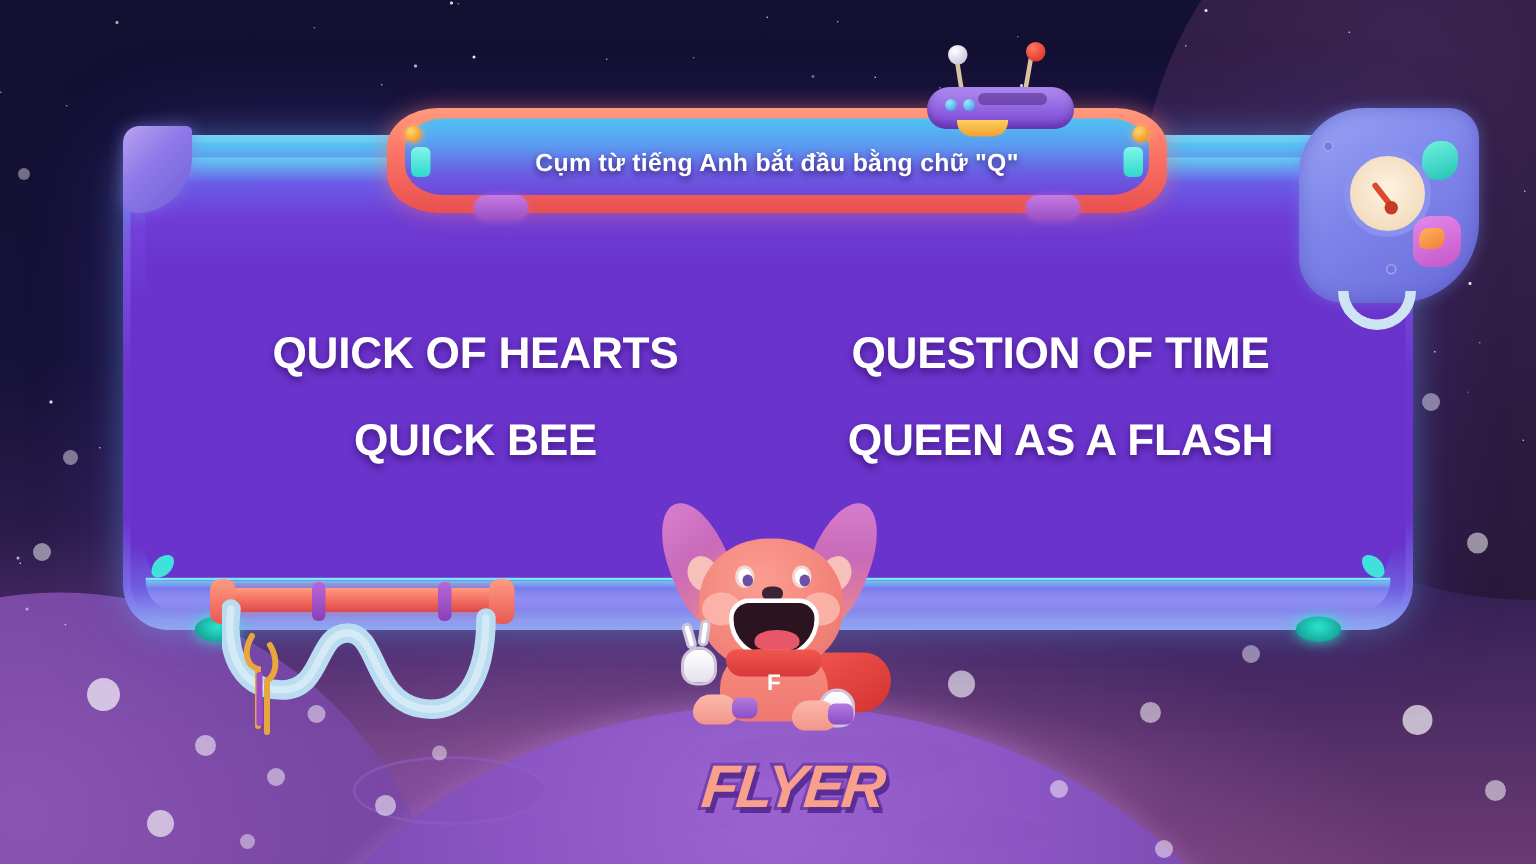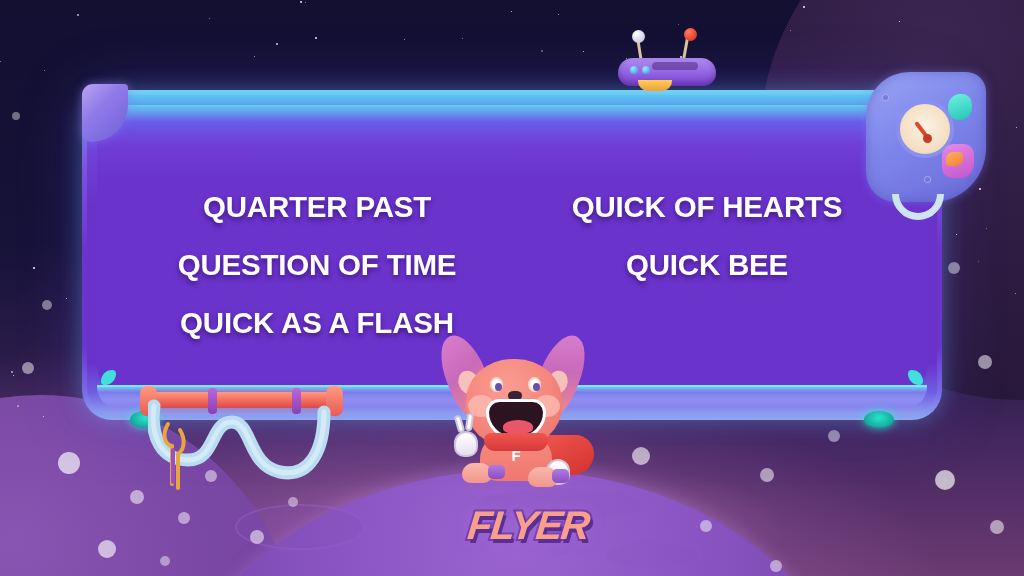--- a/index.html
+++ b/index.html
@@ -410,20 +410,31 @@
       <div class="corner-teal" style="left:14px;  top:12px;"></div>
       <div class="corner-teal" style="right:14px; top:12px;  transform:scaleX(-1);"></div>
       <div class="corner-teal" style="left:14px;  bottom:30px; transform:scaleY(-1);"></div>
       <div class="corner-teal" style="right:14px; bottom:30px; transform:scale(-1,-1);"></div>
     </div>
     <div class="corner-dot" style="left:48px;  bottom:-8px;"></div>
     <div class="corner-dot" style="right:48px; bottom:-8px;"></div>
   </div>
   <div class="wedge-tl"></div>
 
+  <div class="banner">
+    <div class="banner-coral"></div>
+    <div class="banner-face"></div>
+    <div class="banner-orb" style="left:12px;  top:12px;"></div>
+    <div class="banner-orb" style="right:12px; top:12px;"></div>
+    <div class="banner-teal" style="left:16px;  top:26px;"></div>
+    <div class="banner-teal" style="right:16px; top:26px;"></div>
+    <div class="banner-tab" style="left:58px;"></div>
+    <div class="banner-tab" style="right:58px;"></div>
+    <div class="banner-title">Cụm từ tiếng Anh bắt đầu bằng chữ "Q"</div>
+  </div>
 
   <div class="robot">
     <div class="ant-stem" style="left:26px; top:4px;  height:24px; transform:rotate(-9deg);"></div>
     <div class="ant-ball" style="left:20px; top:-4px; background:radial-gradient(circle at 35% 30%,#ffffff 0%,#cfcde0 70%,#a8a5c2 100%);"></div>
     <div class="ant-stem" style="left:72px; top:2px;  height:26px; transform:rotate(10deg);"></div>
     <div class="ant-ball" style="left:72px; top:-6px; background:radial-gradient(circle at 35% 30%,#ff7a5c 0%,#e03a2c 75%,#b32a22 100%);"></div>
     <div class="robot-body"></div>
     <div class="robot-slot"></div>
     <div class="robot-eye" style="left:18px;"></div>
     <div class="robot-eye" style="left:30px;"></div>
@@ -457,25 +468,24 @@
   </div>
   <div class="wire-gold">
     <svg width="44" height="74" viewBox="0 0 44 74">
       <path d="M8 4 C2 14 4 24 12 26 L12 64" fill="none" stroke="#e8a63c" stroke-width="4" stroke-linecap="round"></path>
       <path d="M20 10 C26 20 24 30 18 34 L18 68" fill="none" stroke="#e8a63c" stroke-width="4" stroke-linecap="round"></path>
       <path d="M13 30 L13 62" stroke="#9a4ec4" stroke-width="4" stroke-linecap="round"></path>
     </svg>
   </div>
 
   <div class="words">
-    <div class="word">QUARTER PAST</div>
     <div class="word">QUICK OF HEARTS</div>
     <div class="word">QUESTION OF TIME</div>
     <div class="word">QUICK BEE</div>
-    <div class="word">QUICK AS A FLASH</div>
+    <div class="word">QUEEN AS A FLASH</div>
   </div>
 
   <div class="mascot">
     <div class="ear" style="left:18px; top:0px; transform:rotate(-22deg);">
       <div class="ear-in" style="left:10px; top:38px;"></div>
     </div>
     <div class="ear" style="left:112px; top:0px; transform:rotate(22deg);">
       <div class="ear-in" style="left:10px; top:38px;"></div>
     </div>
     <div class="cape"></div>

